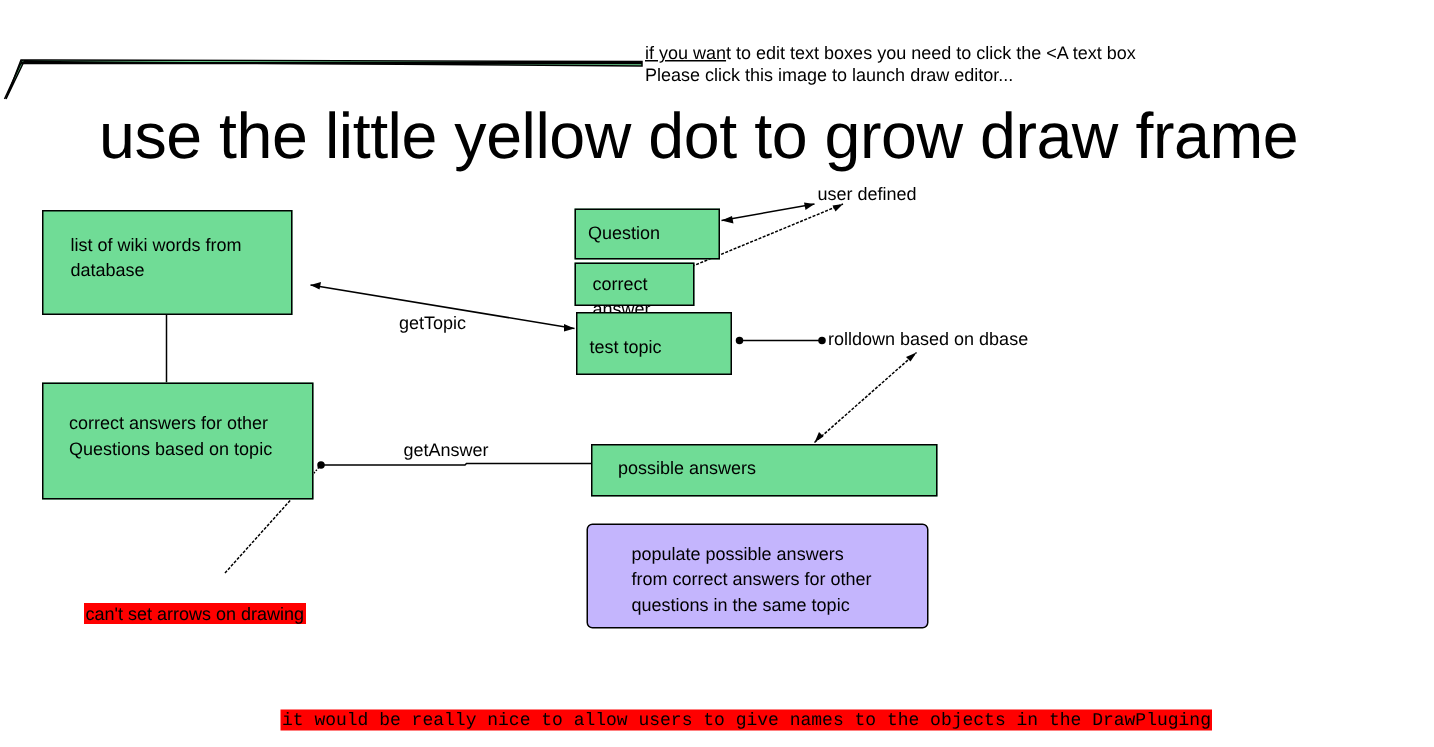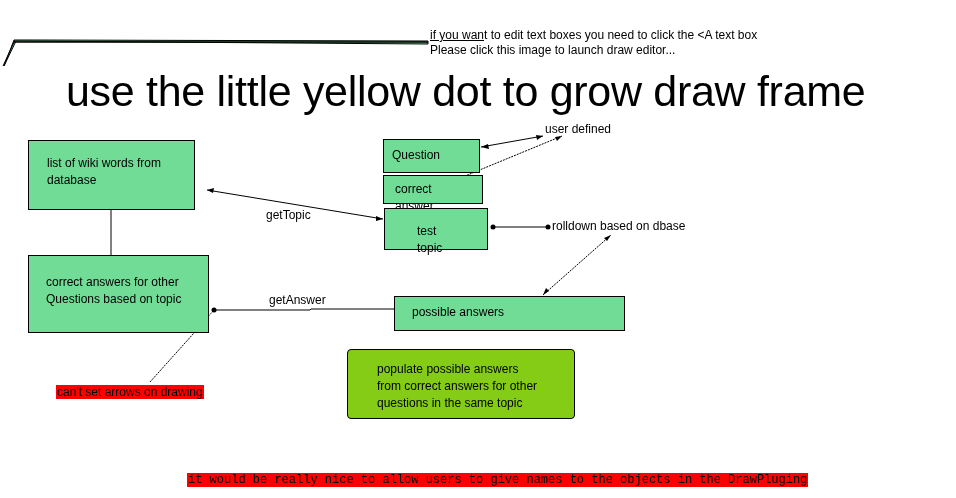--- a/index.html
+++ b/index.html
@@ -5,21 +5,21 @@
     html, body { margin: 0; padding: 0; background: #ffffff; }
     body { width: 956px; height: 498px; position: relative; overflow: hidden;
            font-family: "Liberation Sans", sans-serif; color: #000; }
     .abs { position: absolute; }
     .svg-layer { position: absolute; left: 0; top: 0; width: 956px; height: 498px; }
     .note-small { font-size: 12px; line-height: 14px; white-space: nowrap; text-align: center; }
     .headline { font-size: 43px; line-height: 46px; white-space: nowrap; letter-spacing: -0.3px; }
     .box { position: absolute; border: 1px solid #000; box-sizing: border-box;
            font-size: 12px; line-height: 17px; }
     .green { background: #70dc96; }
-    .yellow { background: #84cc16; border-radius: 4px; }
+    .yellow { background: #c4b5fd; border-radius: 4px; margin-left: 44px; }
     .rounded { border-radius: 0; }
     .label { position: absolute; font-size: 12px; line-height: 14px; white-space: nowrap; }
     .redlabel { position: absolute; background: #ff0000; font-size: 12px; line-height: 14px;
                 white-space: nowrap; padding: 0 1px; }
     .underline { text-decoration: underline; }
   </style>
 </head>
 <body>
 
 <svg class="svg-layer" viewBox="0 0 956 498" xmlns="http://www.w3.org/2000/svg">
@@ -68,39 +68,39 @@
 <div class="abs headline" style="left:66px; top:68px;">use the little yellow dot to grow draw frame</div>
 
 <div class="box green" style="left:28px; top:140px; width:167px; height:70px; padding:14px 18px;">
   <span>list of wiki words from database</span>
 </div>
 
 <div class="box green" style="left:383px; top:139px; width:97px; height:34px; padding:7px 8px;">
   <span>Question</span>
 </div>
 
-<div class="box green" style="left:383px; top:175px; width:100px; height:29px; padding:5px 11px;">
+<div class="box green" style="left:383px; top:175px; width:80px; height:29px; padding:5px 11px;">
   <span>correct answer</span>
 </div>
 
-<div class="box green" style="left:384px; top:208px; width:104px; height:42px; padding:14px 32px;">
+<div class="box green" style="left:384px; top:208px; width:104px; height:42px; padding:14px 8px;">
   <span>test topic</span>
 </div>
 
 <div class="box green rounded" style="left:28px; top:255px; width:181px; height:78px; padding:18px 17px;">
   <span>correct answers for other Questions based on topic</span>
 </div>
 
 <div class="box green" style="left:394px; top:296px; width:231px; height:35px; padding:7px 17px;">
   <span>possible answers</span>
 </div>
 
 <div class="box yellow" style="left:347px; top:349px; width:228px; height:70px; padding:11px 29px;">
   <span>populate possible answers from correct answers for other questions in the same topic</span>
 </div>
 
 <div class="label" style="left:545px; top:122px;">user defined</div>
 <div class="label" style="left:552px; top:219px;">rolldown based on dbase</div>
 <div class="label" style="left:266px; top:208px;">getTopic</div>
 <div class="label" style="left:269px; top:293px;">getAnswer</div>
 
-<div class="redlabel" style="left:56px; top:385px;">can't set arrows on drawing</div>
+<div class="redlabel" style="left:56px; top:402px;">can't set arrows on drawing</div>
 <div class="redlabel" style="left:187px; top:473px;font-family:Liberation Mono, monospace;">it would be really nice to allow users to give names to the objects in the DrawPluging</div>
 
 </body></html>

